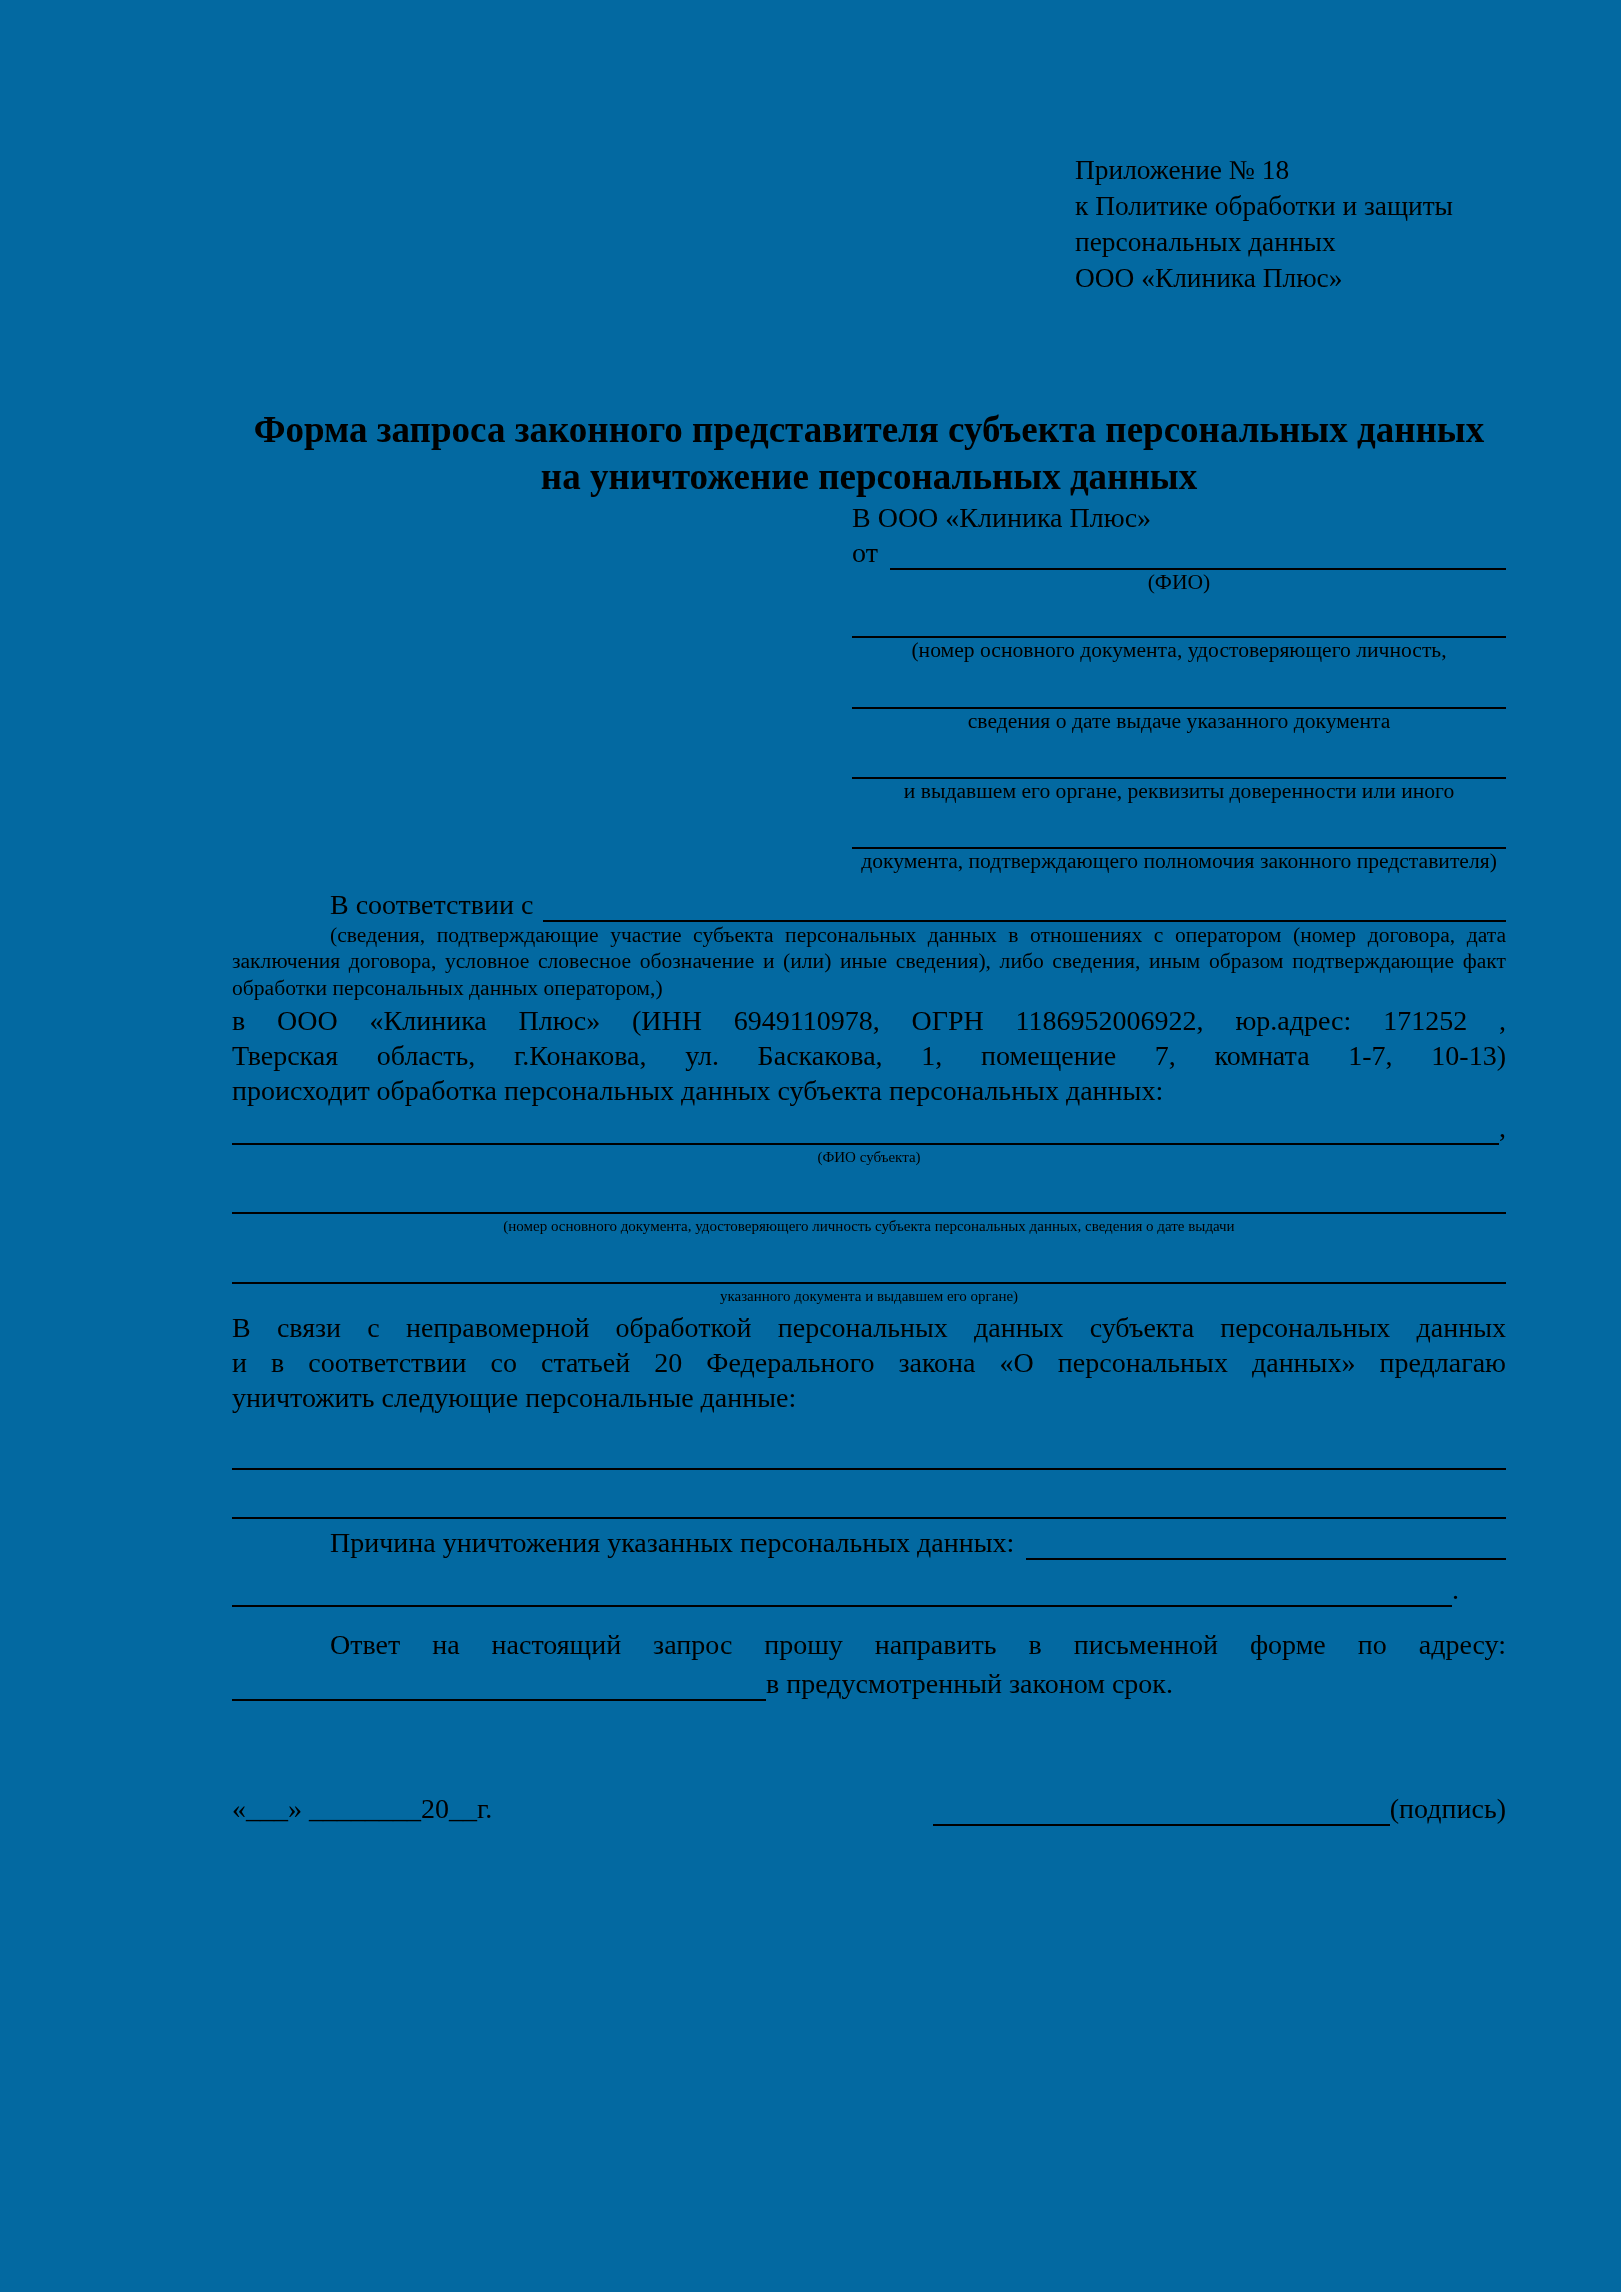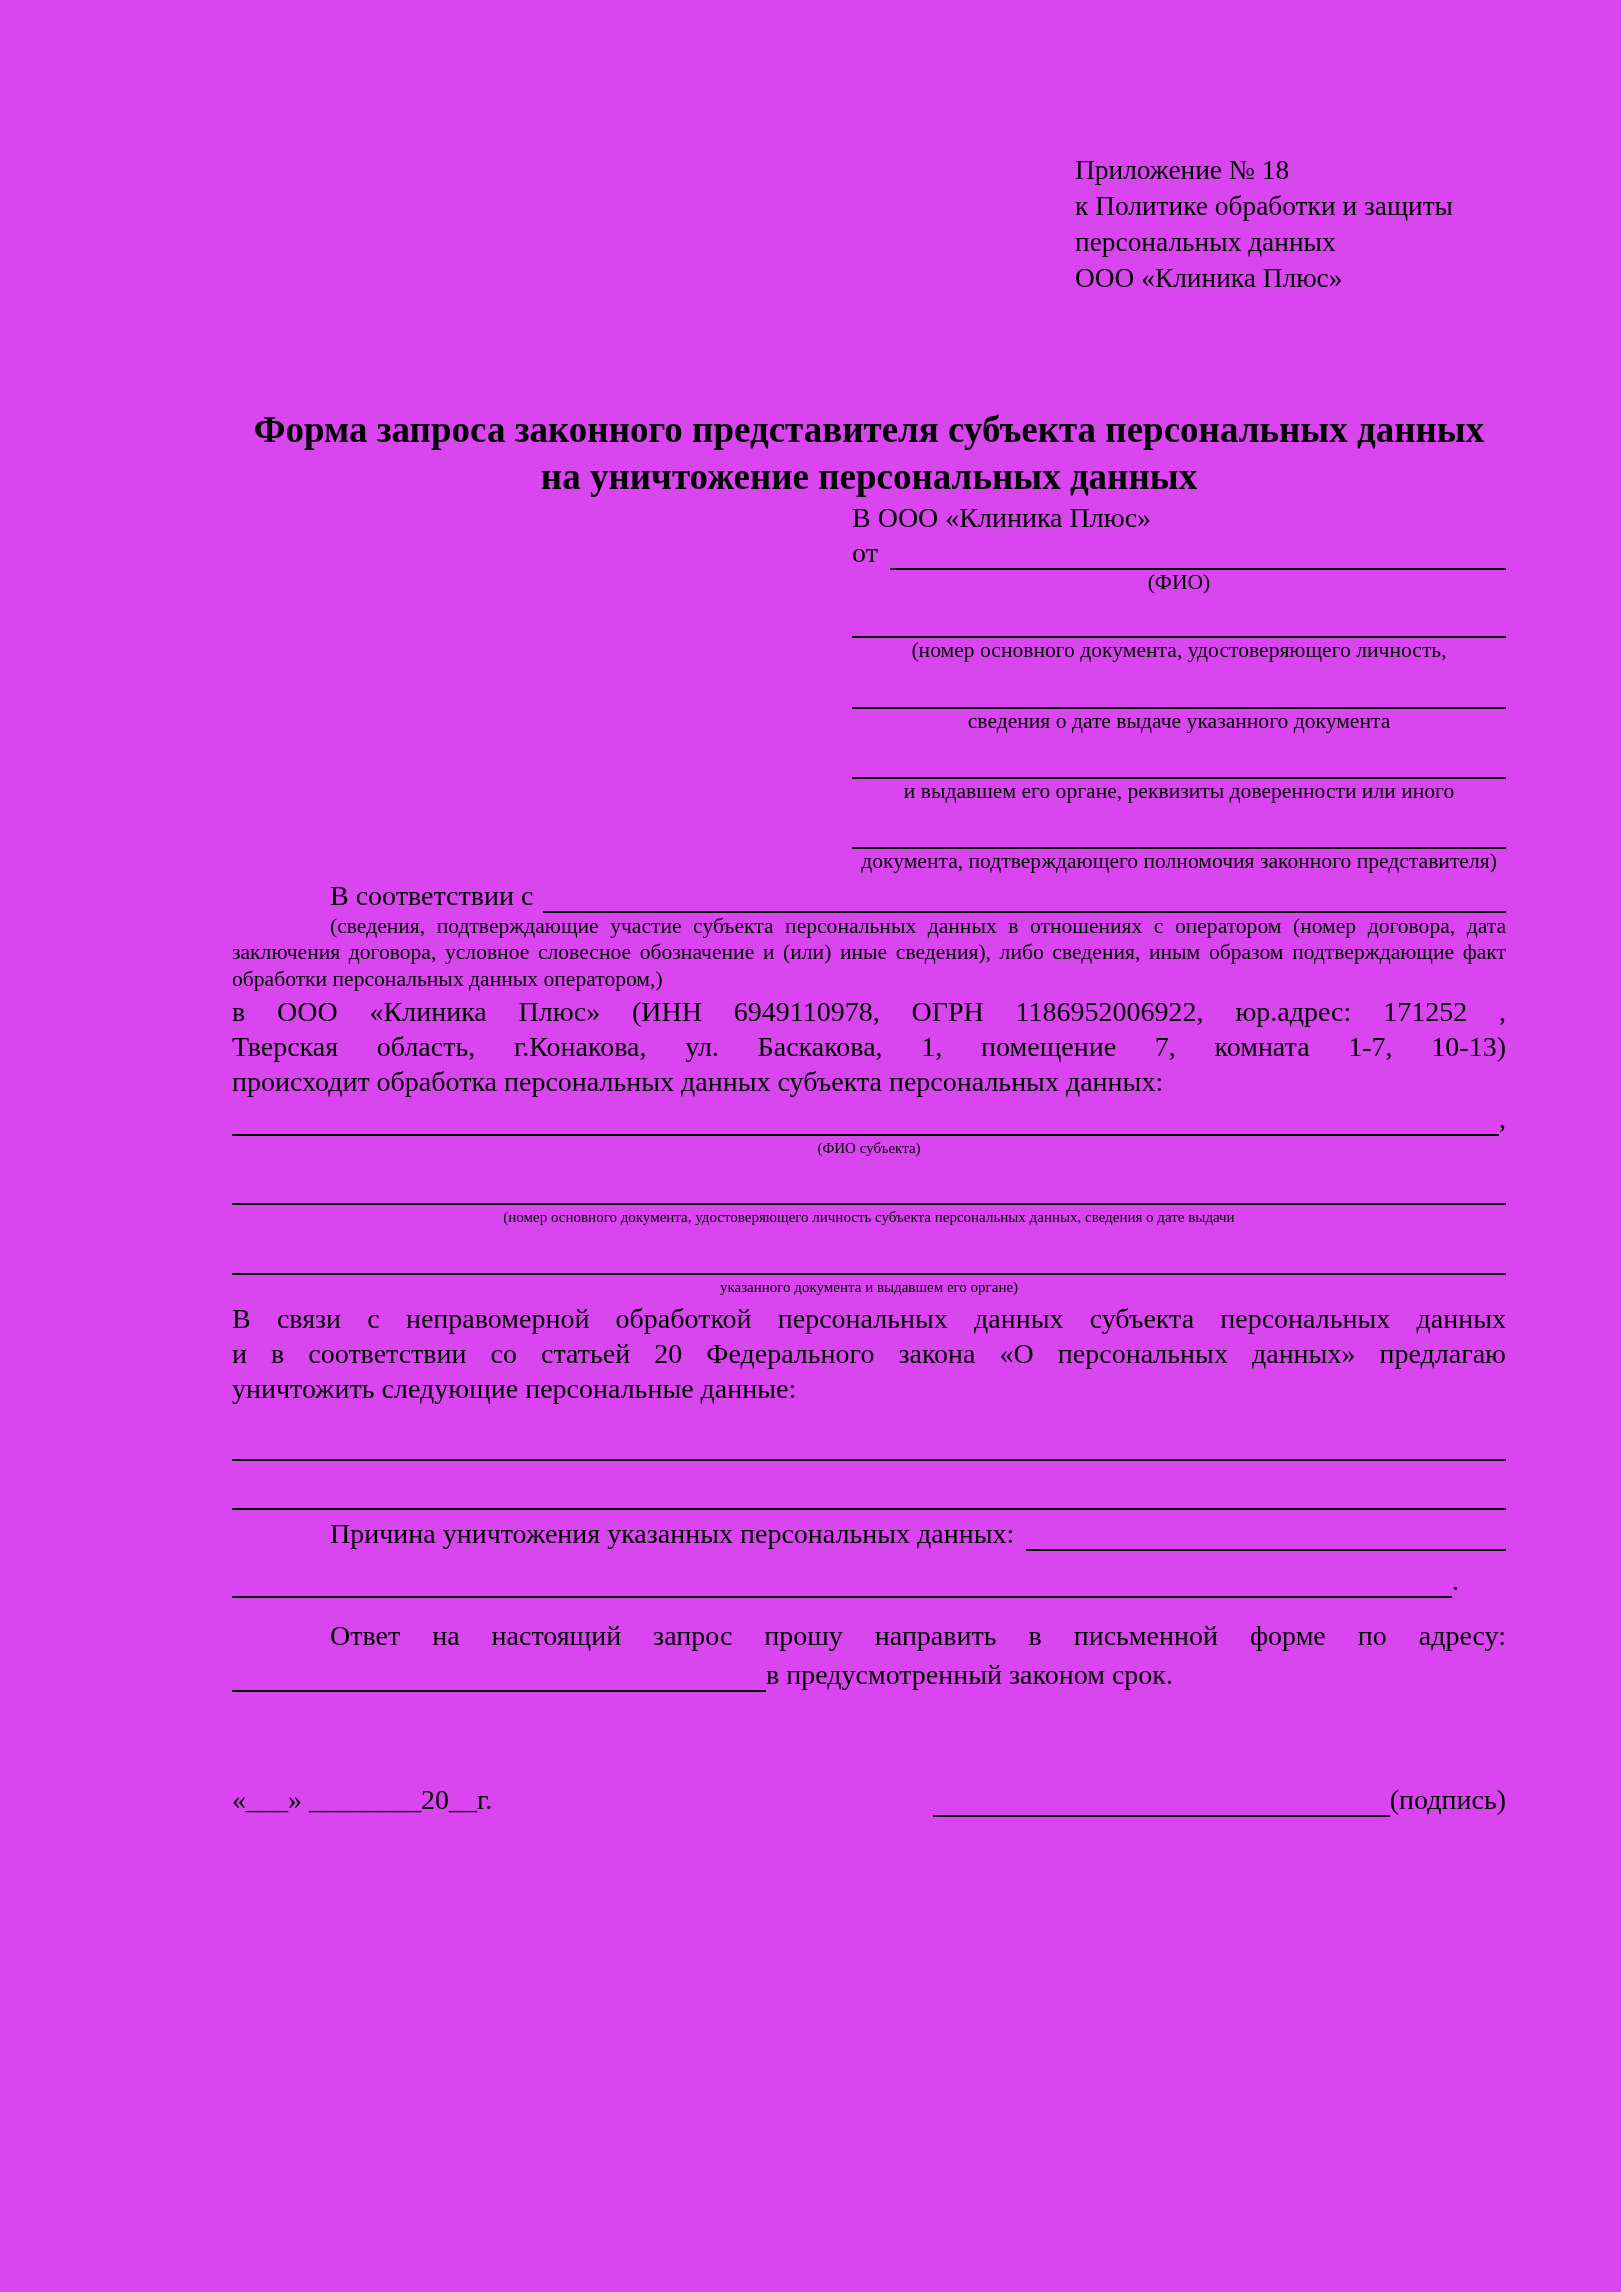--- a/index.html
+++ b/index.html
@@ -1,19 +1,19 @@
 <!DOCTYPE html>
 <html><head>
 <meta charset="utf-8">
 <style>
   html,body{margin:0;padding:0;background:#e8e8e8;}
   .page{
     position:relative;
     width:1621px;height:2293px;
-    background:#d946ef;color:#000000;
+    background:#0369a1;color:#000000;
     font-family:"Liberation Serif","DejaVu Serif",serif;
     font-size:28px;line-height:35px;
     box-sizing:border-box;
     padding:152px 115px 0 232px;
     margin:0 auto;
     overflow:hidden;
   }
   .appendix{
     margin-left:843px;
     font-size:27.4px;line-height:36px;
@@ -37,21 +37,21 @@
     min-width:39px;
   }
   .cap{font-size:21.6px;line-height:25.5px;}
   .center{text-align:center;}
   .uline-row{
     border-bottom:2.9px solid #000;
     height:31px;
     margin-top:11.8px;
   }
   .addr .first-pair{margin-top:9.8px;}
-  .accordance{margin-top:3px;padding-left:98px;}
+  .accordance{margin-top:12px;padding-left:98px;}
   .accordance .fill{margin-left:9.8px;}
   .note-line{font-size:21.6px;line-height:26.5px;text-align:justify;text-align-last:justify;}
   .note-line.first{text-indent:98px;}
   .note-line.last{text-align:left;text-align-last:left;}
   .body-line{text-align:justify;text-align-last:justify;}
   .body-line.last{text-align:right;text-align-last:left;}
   .para{margin-top:2px;}
   .subject-line{margin-top:2px;}
   .subject-line .fill{height:29px;}
   .sub-cap{font-size:15px;line-height:24.5px;}

